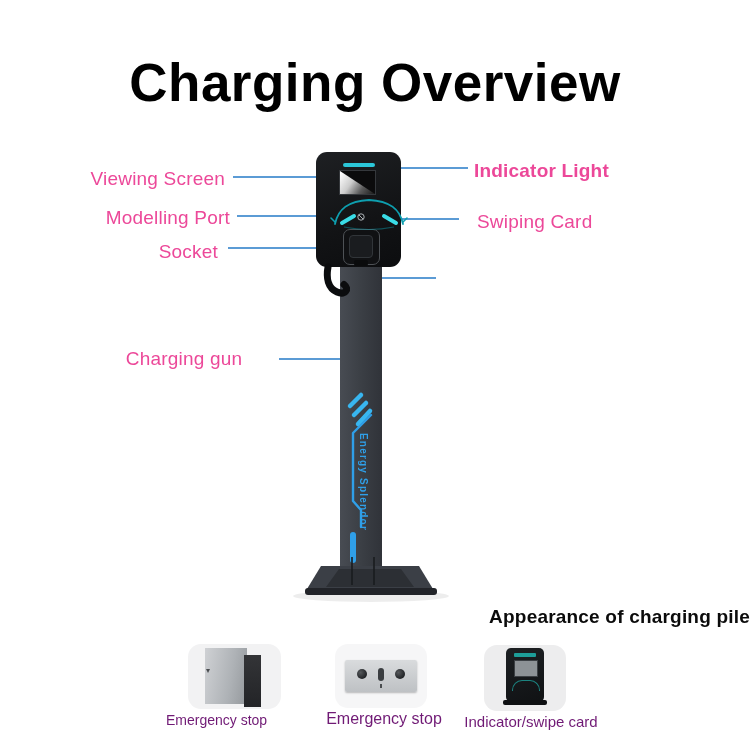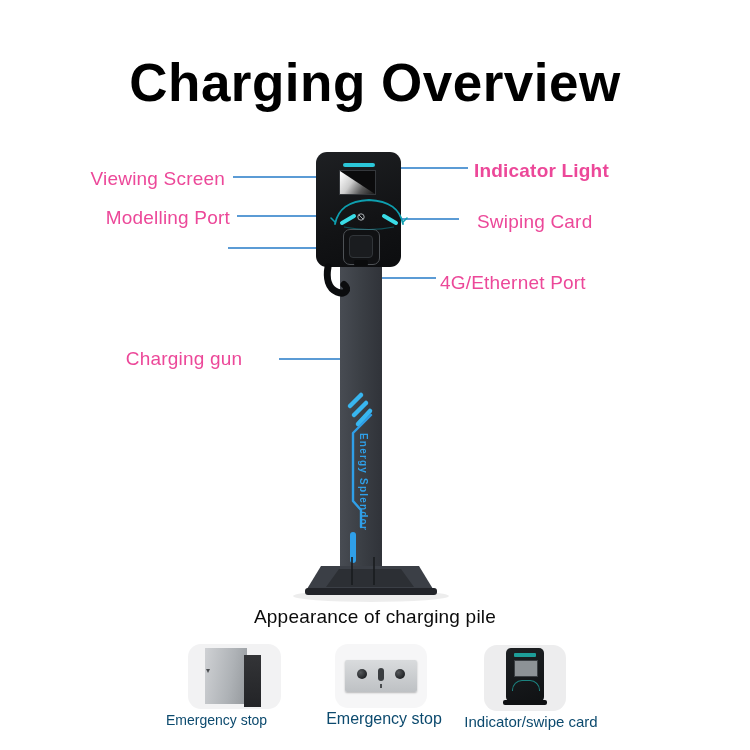--- a/index.html
+++ b/index.html
@@ -44,25 +44,25 @@
   }
   .socket-tab{left:354px;top:260px;width:14px;height:6px;border-radius:2px;background:#0a0b0c;}
   .brand-text{
     left:369px;top:433px;
     transform:rotate(90deg);transform-origin:0 0;
     font-size:10px;font-weight:700;letter-spacing:1.2px;color:#2f9fe8;white-space:nowrap;
   }
   .overlay-svg{left:0;top:0;width:750px;height:750px;pointer-events:none;}
   
   .section-heading{
-    left:0;right:0;top:606px;text-align:center;
-    font-size:19px;font-weight:400;color:#0b0b0b;letter-spacing:0.2px;
+    left:0;right:0;top:606px;text-align:right;
+    font-size:19px;font-weight:700;color:#0b0b0b;letter-spacing:0.2px;
   }
   .thumb-card{border-radius:13px;background:#f2f2f3;}
-  .caption{font-size:15px;color:#0c4a6e;text-align:center;white-space:nowrap;}
+  .caption{font-size:15px;color:#701a75;text-align:center;white-space:nowrap;}
   
   .estop-plate{
     position:absolute;left:17px;top:4px;width:42px;height:56px;
     background:linear-gradient(100deg,#cfd1d4 0%,#aeb2b6 60%,#94989c 100%);
   }
   .estop-mark{position:absolute;left:18px;top:22px;font-size:8px;color:#4a4d50;}
   .estop-strip{
     position:absolute;left:56px;top:11px;width:17px;height:52px;
     background:linear-gradient(180deg,#333437 0%,#232427 100%);
   }
@@ -90,25 +90,25 @@
 </style>
 </head>
 <body>
 
 <div class="canvas">
 
   <div class="abs page-title">Charging Overview</div>
 
   <div class="abs callout-label" style="left:60px;top:168px;width:165px;text-align:right;">Viewing Screen</div>
   <div class="abs callout-label" style="left:60px;top:207px;width:170px;text-align:right;">Modelling Port</div>
+  <div class="abs callout-label" style="left:60px;top:241px;width:158px;text-align:right;">Socket</div>
   <div class="abs callout-label" style="left:100px;top:348px;width:168px;text-align:center;">Charging gun</div>
 
   <div class="abs callout-label" style="left:474px;top:160px;font-weight:bold;">Indicator Light</div>
   <div class="abs callout-label" style="left:465px;top:211px;margin-left:12px;">Swiping Card</div>
-  <div class="abs callout-label" style="left:440px;top:272px;">4G/Ethernet Port</div>
 
   <div class="abs callout-line" style="left:233px;top:176px;width:106px;"></div>
   <div class="abs callout-line" style="left:237px;top:215px;width:94px;"></div>
   <div class="abs callout-line" style="left:228px;top:247px;width:128px;"></div>
   <div class="abs callout-line" style="left:279px;top:358px;width:70px;"></div>
   <div class="abs callout-line" style="left:384px;top:167px;width:84px;"></div>
   <div class="abs callout-line" style="left:363px;top:218px;width:96px;"></div>
   <div class="abs callout-line" style="left:362px;top:277px;width:74px;"></div>
 
   <div class="abs pole"></div>

